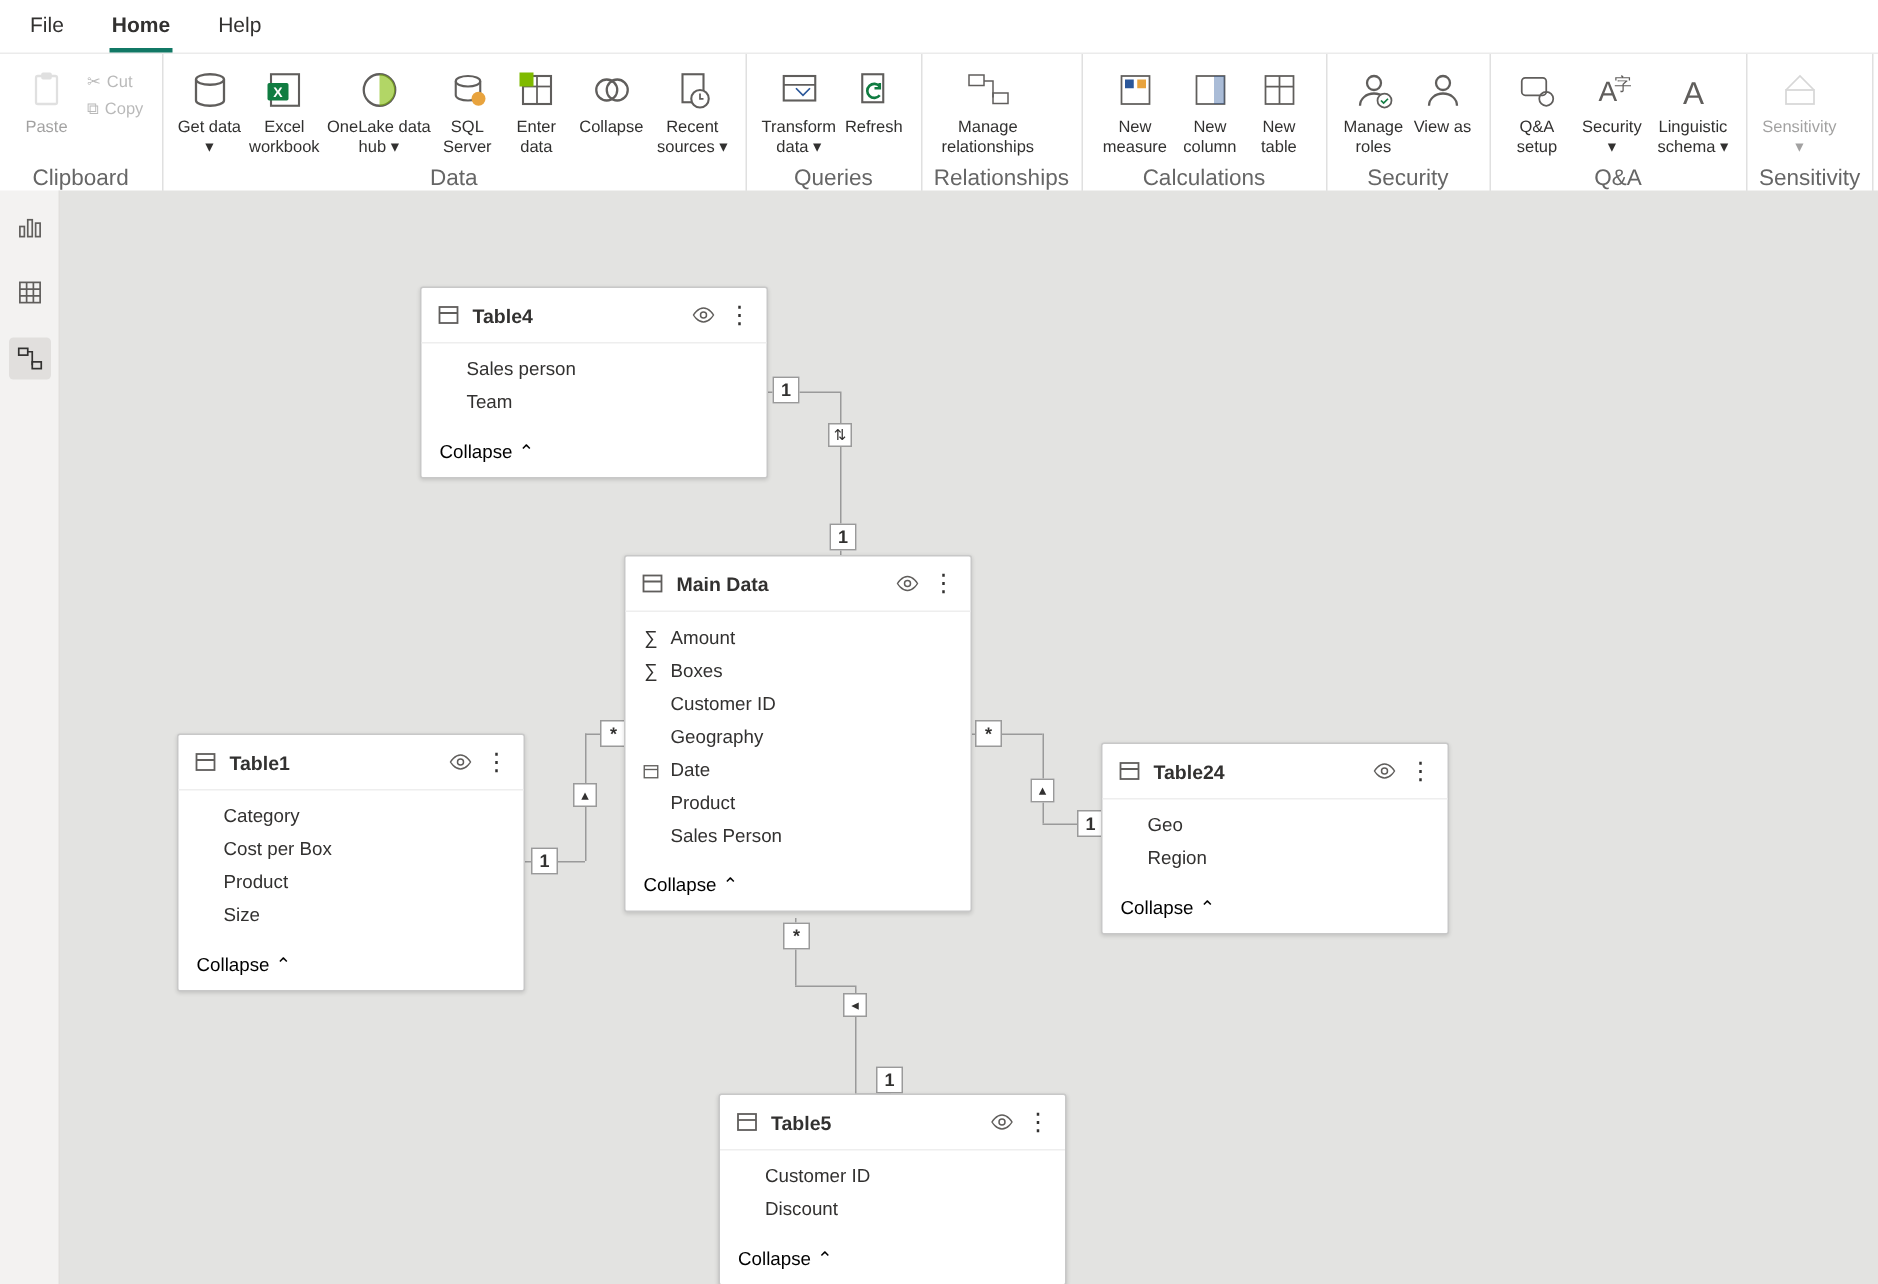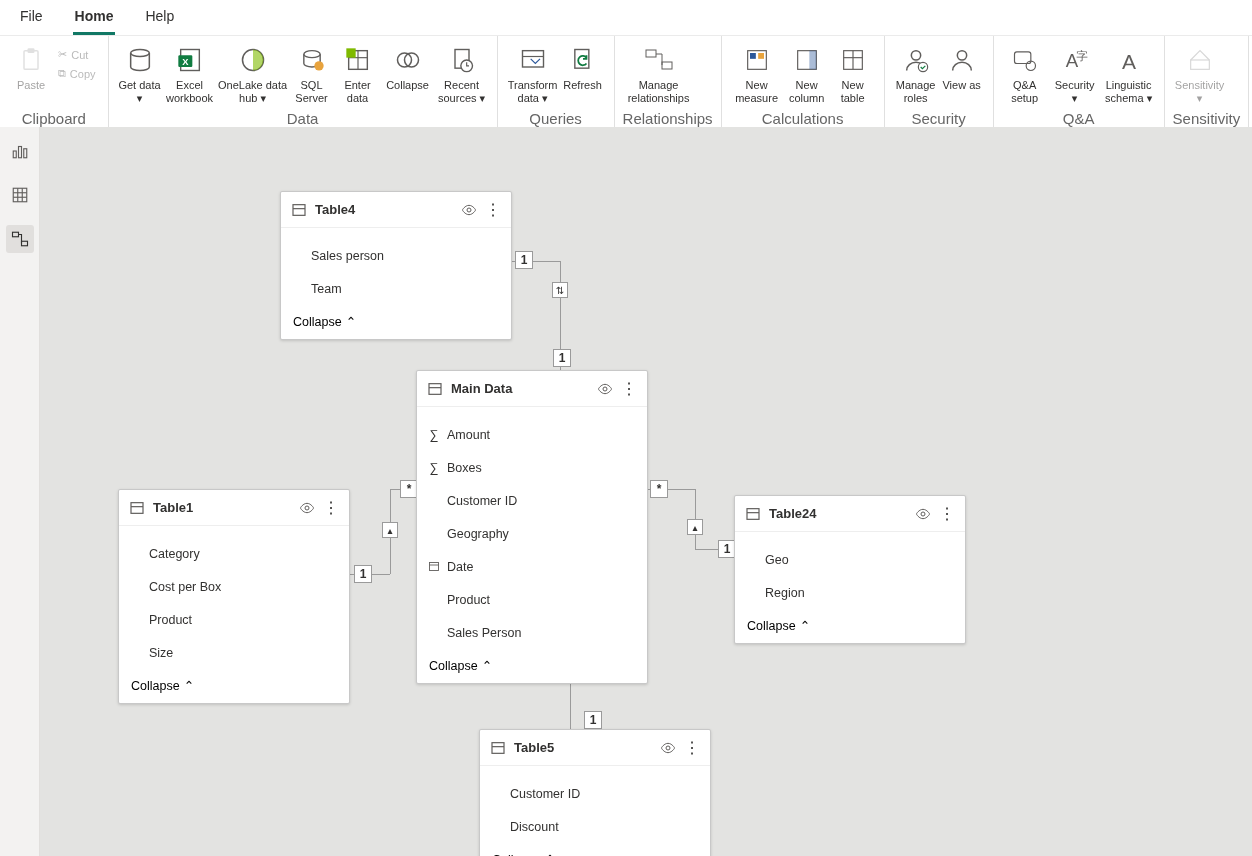--- a/index.html
+++ b/index.html
@@ -40,21 +40,21 @@
 .leftrail .rbtn.active { background:#e1dfdd; }
 
 
 .canvas { position:absolute; left:40px; right:0; top:127px; bottom:0; background:#e3e3e1; }
 
 
 .cardt { position:absolute; width:232px; background:#fff; border:1px solid #c8c8c8; border-radius:2px; box-shadow:0 1px 3px rgba(0,0,0,.15); }
 .cardt-h { display:flex; align-items:center; padding:8px 10px; gap:8px; border-bottom:1px solid #eee; }
 .cardt-h .title { font-weight:600; font-size:13px; flex:1; }
 .cardt-body { padding:6px 0; }
-.fld { display:flex; align-items:flex-start; gap:8px; padding:4px 10px 4px 30px; font-size:12.5px; position:relative;margin-top:11px; }
+.fld { display:flex; align-items:flex-end; gap:8px; padding:4px 10px 4px 30px; font-size:12.5px; position:relative; }
 .fld .fico { position:absolute; left:10px; width:14px; display:flex; justify-content:center; }
 .collapse { color:#000000; font-size:12.5px; padding:8px 12px 10px 12px; cursor:pointer; display:flex; align-items:center; gap:4px; }
 
 
 .rel-h { position:absolute; height:0; border-top:1.5px solid #9a9a9a; }
 .rel-v { position:absolute; width:0; border-left:1.5px solid #9a9a9a; }
 .rel-lb { position:absolute; width:18px; height:18px; background:#fff; border:1px solid #9a9a9a; font-size:12px; display:flex; align-items:center; justify-content:center; font-weight:600; }
 .rel-ar { position:absolute; width:16px; height:16px; background:#fff; border:1px solid #9a9a9a; display:flex; align-items:center; justify-content:center; font-size:10px; }
 
 

